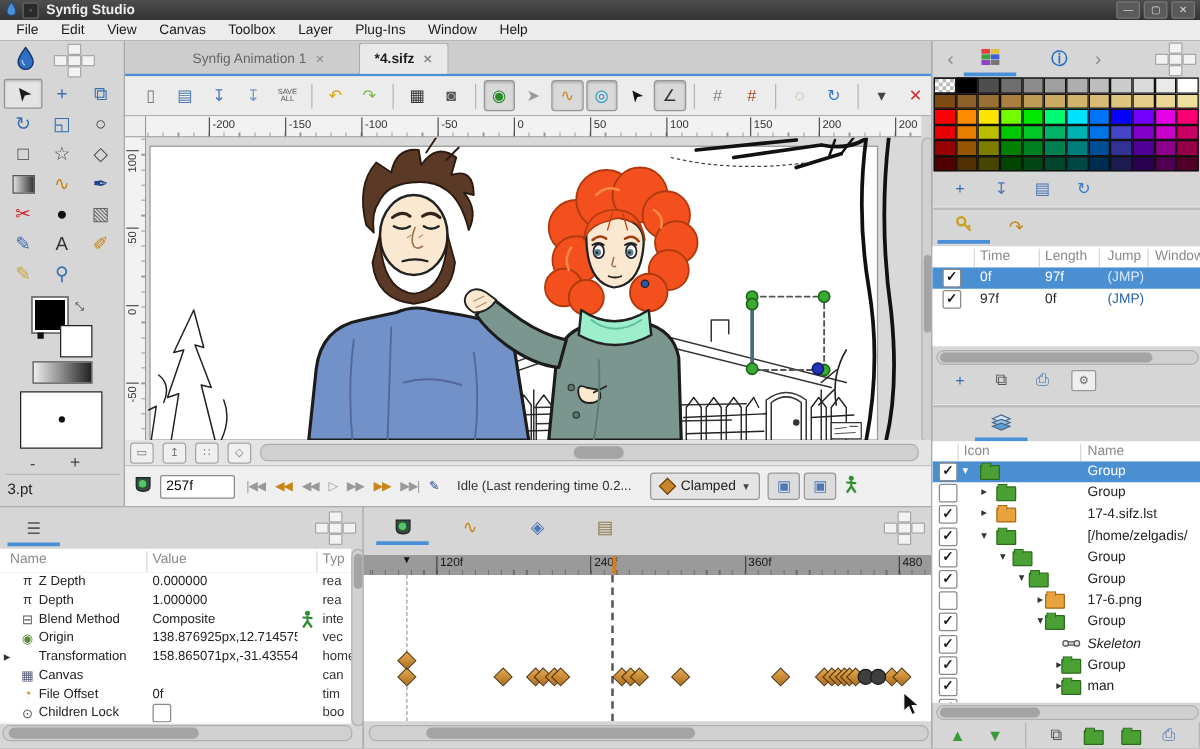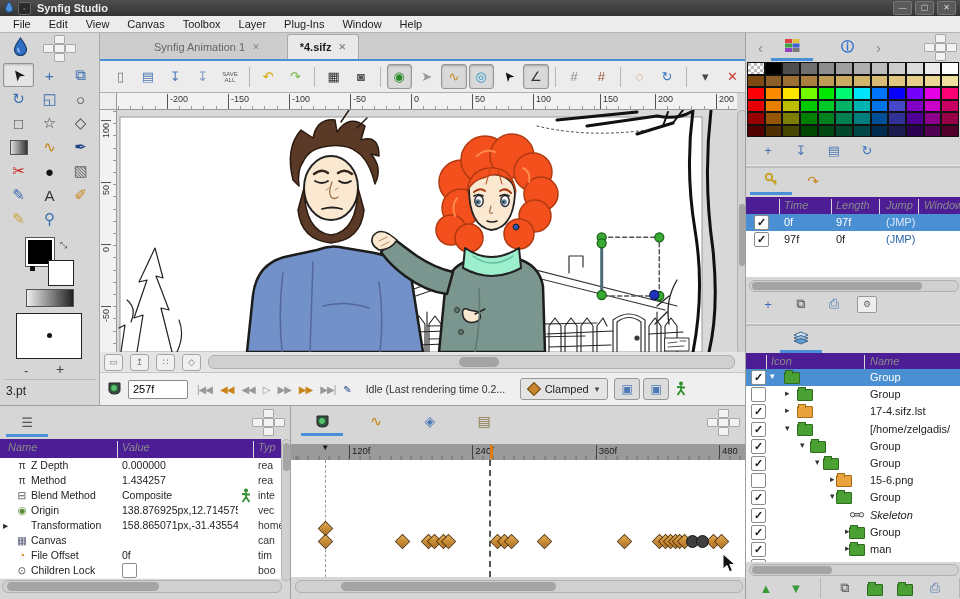--- a/index.html
+++ b/index.html
@@ -41,21 +41,21 @@
   .bbtn.pressed{background:#d9d9d9;border:1px solid #979797;box-shadow:inset 0 1px 2px rgba(0,0,0,.25);}
   .tsep{width:1px;height:20px;background:#b5b5b5;margin:0 4px;}
   .mini2{font-size:6px;line-height:6px;color:#555;text-align:center;display:inline-block;}
   .rot-ul{display:inline-block;transform:rotate(-128deg);}
   .hscroll{background:#d0d0d0;border:1px solid #b0b0b0;border-radius:6px;}
   .hscroll i{position:absolute;top:1px;bottom:1px;background:#a4a4a4;border-radius:5px;}
   .vscroll{background:#d0d0d0;border:1px solid #b0b0b0;border-radius:6px;}
   .vscroll i{position:absolute;left:1px;right:1px;background:#a4a4a4;border-radius:5px;}
   .tabsel{border-bottom:3px solid #4a90d9;}
   .ptab{display:inline-flex;align-items:center;justify-content:center;width:42px;height:24px;}
-  .colhead{color:#8a8a8a;background:#4c1d95;border-bottom:1px solid #cfcfcf;font-style:italic;}
+  .colhead{color:#8a8a8a;background:#ffffff;border-bottom:1px solid #cfcfcf;}
   .colhead span{position:absolute;top:2px;}
   .colsep{position:absolute;top:0;bottom:0;width:1px;background:#d8d8d8;}
   
   #toolbox{left:0;top:33px;width:100px;height:372px;background:#d6d6d6;border-right:1px solid #a8a8a8;box-sizing:border-box;}
   #tbhead{left:0;top:0;width:100px;height:29px;display:flex;align-items:center;gap:14px;padding-left:12px;box-sizing:border-box;}
   #tools{left:3px;top:30px;width:94px;display:grid;grid-template-columns:repeat(3,31px);grid-auto-rows:24px;}
   .toolcell{display:flex;align-items:center;justify-content:center;font-size:15px;border:1px solid transparent;border-radius:2px;}
   .toolcell.sel{background:#e4e4e4;border:1px solid #949494;box-shadow:inset 0 1px 2px rgba(0,0,0,.2);}
   .gradchip{width:16px;height:13px;border:1px solid #555;background:linear-gradient(90deg,#ddd,#333);}
   #fgswatch{left:26px;top:205px;width:24px;height:24px;background:#000;border:2px solid #fff;outline:1px solid #555;}
@@ -564,22 +564,22 @@
       </div>
     <div id="paramrows" class="abs">
         <div class="prow" style="top: 0px;">
           <span class="picon" style="color: rgb(51, 51, 51);">π</span>
           <span class="pname">Z Depth</span>
           <span class="pvalue">0.000000</span>
           <span class="ptype">rea</span>
         </div>
         <div class="prow" style="top: 15px;">
           <span class="picon" style="color: rgb(51, 51, 51);">π</span>
-          <span class="pname">Method</span>
-          <span class="pvalue">1.434257</span>
+          <span class="pname">Depth</span>
+          <span class="pvalue">1.000000</span>
           <span class="ptype">rea</span>
         </div>
         <div class="prow" style="top: 30px;">
           <span class="picon" style="color: rgb(85, 85, 85);">⊟</span>
           <span class="pname">Blend Method</span>
           <span class="pvalue">Composite</span>
           <span style="position: absolute; left: 240px; top: 0px;"><svg width="12" height="15">
               <circle cx="6" cy="2.5" r="2" fill="#2f8f2f"></circle>
               <path d="M6 4.5 L6 9 M2 6 L10 6.5 M6 9 L2.5 14 M6 9 L9.5 14" stroke="#2f8f2f" stroke-width="1.8" fill="none"></path>
             </svg></span>
@@ -897,21 +897,21 @@
           <div class="lrow" style="top: 86px;">
             <span class="cb on" style="left: 5px; top: 1px;">✓</span>
             <span class="exp" style="left: 69px; top: 2px;">▾</span>
             <span class="folder green" style="left: 77px;"></span>
             <span class="lname">Group</span>
           </div>
           <div class="lrow" style="top: 103.2px;">
             <span class="cb" style="left: 5px; top: 1px;">✓</span>
             <span class="exp" style="left: 84px; top: 2px;">▸</span>
             <span class="folder orange" style="left: 90px;"></span>
-            <span class="lname">15-6.png</span>
+            <span class="lname">17-6.png</span>
           </div>
           <div class="lrow" style="top: 120.4px;">
             <span class="cb on" style="left: 5px; top: 1px;">✓</span>
             <span class="exp" style="left: 84px; top: 2px;">▾</span>
             <span class="folder green" style="left: 90px;"></span>
             <span class="lname">Group</span>
           </div>
           <div class="lrow" style="top: 137.6px;">
             <span class="cb on" style="left: 5px; top: 1px;">✓</span>
             <span style="top: 3px; left: 103px;"><svg width="16" height="10">

